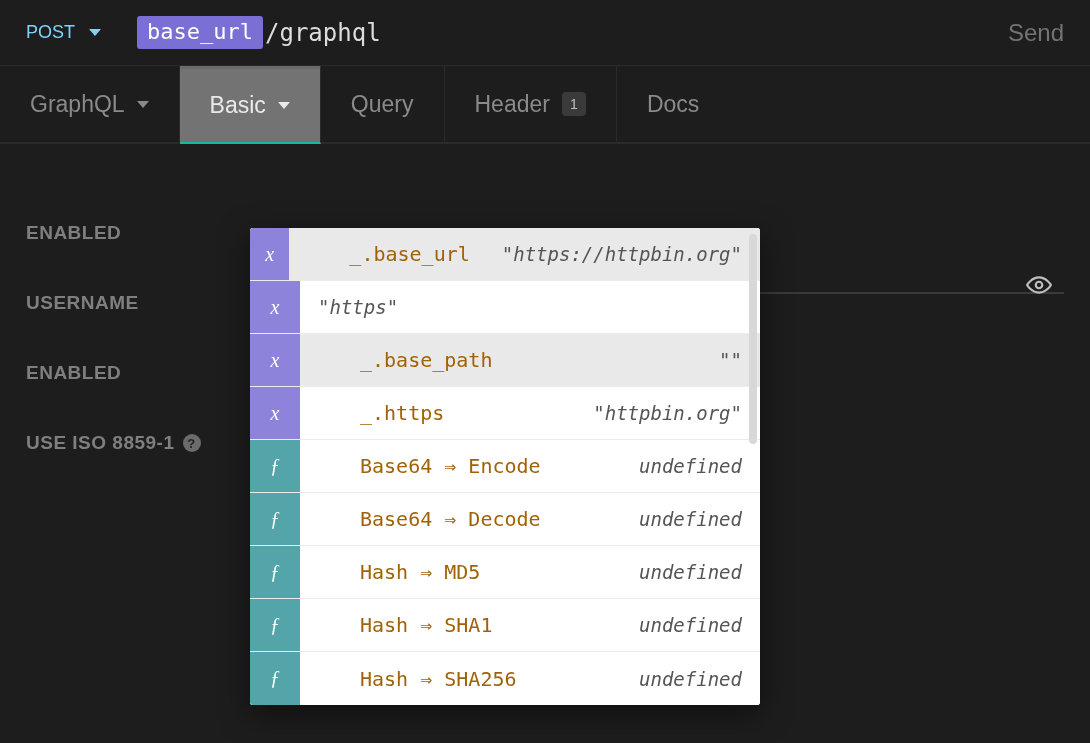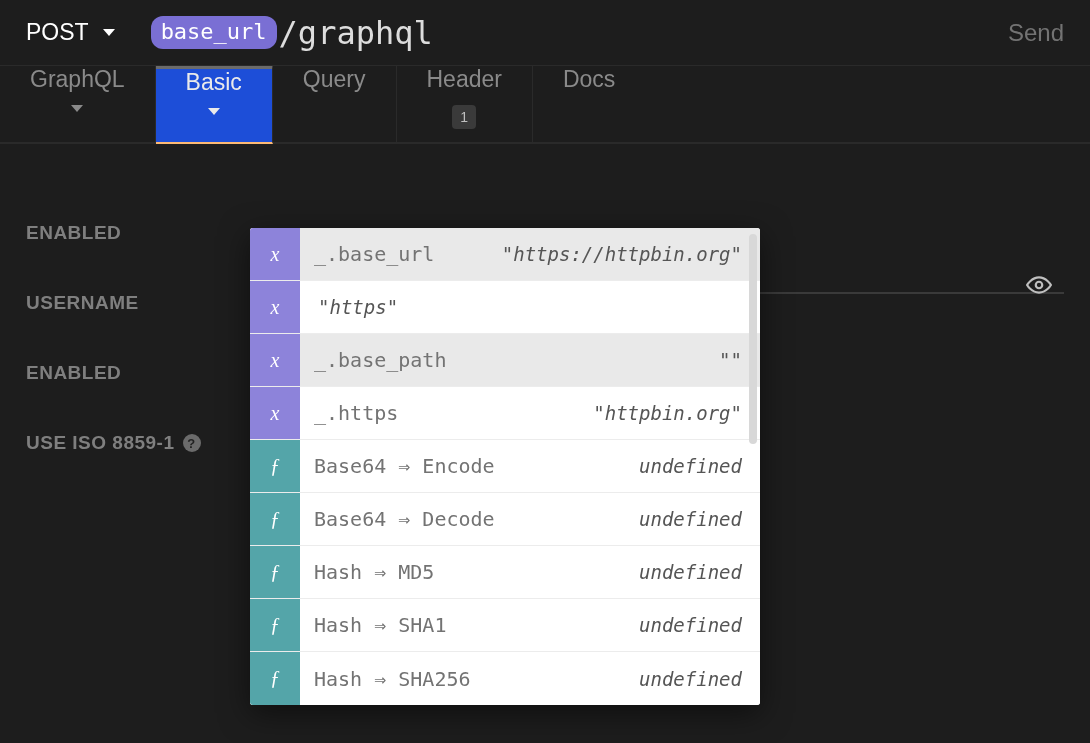--- a/index.html
+++ b/index.html
@@ -18,44 +18,44 @@
     display: flex;
     align-items: center;
     height: 66px;
     padding: 0 26px 0 26px;
     border-bottom: 1px solid #2a2a2a;
   }
   .method-picker {
     display: flex;
     align-items: center;
     gap: 14px;
-    color: #ffffff;
-    font-size: 23px;
+    color: #7dd3fc;
+    font-size: 18px;
     font-weight: 500;
     margin-right: 36px;
     justify-content: space-between;
   }
   .caret {
     width: 0; height: 0;
     border-left: 6px solid transparent;
     border-right: 6px solid transparent;
     border-top: 7px solid currentColor;
   }
   .url-chip {
     display: inline-flex;
     align-items: baseline;
     background: #7a6fd4;
     color: #fff;
     padding: 3px 10px 5px;
-    border-radius: 12px;
+    border-radius: 3px;
     font-size: 22px;
   }
   .url-rest {
     color: #ddd;
-    font-size: 32px;
+    font-size: 24px;
     margin-left: 2px;
   }
   .spacer { flex: 1; }
   .send-btn {
     color: #737373;
     font-size: 24px;
     font-weight: 400;
   }
 
   
@@ -67,28 +67,27 @@
   }
   .tab {
     display: flex;
     align-items: center;
     gap: 12px;
     padding: 0 30px;
     color: #8a8a8a;
     font-size: 23px;
     border-right: 1px solid #2a2a2a;
     position: relative;
-    flex-direction: column;
   }
   .tab.tab-active {
     color: #eaeaea;
-    background: #1d4ed8;
+    background: #737373;
     border-top: 3px solid #444;
     margin-bottom: -2px;
-    border-bottom: 2px solid #fdba74;
+    border-bottom: 2px solid #14b8a6;
   }
   .tab.tab-active::before {
     content: "";
     position: absolute;
     top: -3px; left: 0; right: 0;
     height: 3px;
     background: #6b6b6b;
   }
   .tab .caret { border-top-color: currentColor; }
   .badge {
@@ -187,22 +186,23 @@
     color: #fff;
     font-style: italic;
     font-size: 20px;
     font-family: Georgia, serif;
   }
   .kind-var  { background: #8d83da; }
   .kind-func { background: #54a5a9; }
   .label-col {
     flex: 1;
     padding: 0 14px;
-    color: #737373;
+    color: #a16207;
     font-size: 20px;
+    margin-left: 46px;
   }
   .preview-col {
     padding: 0 18px;
     color: #555;
     font-style: italic;
     font-size: 19px;
     text-align: right;
     white-space: nowrap;
   }
 </style>

